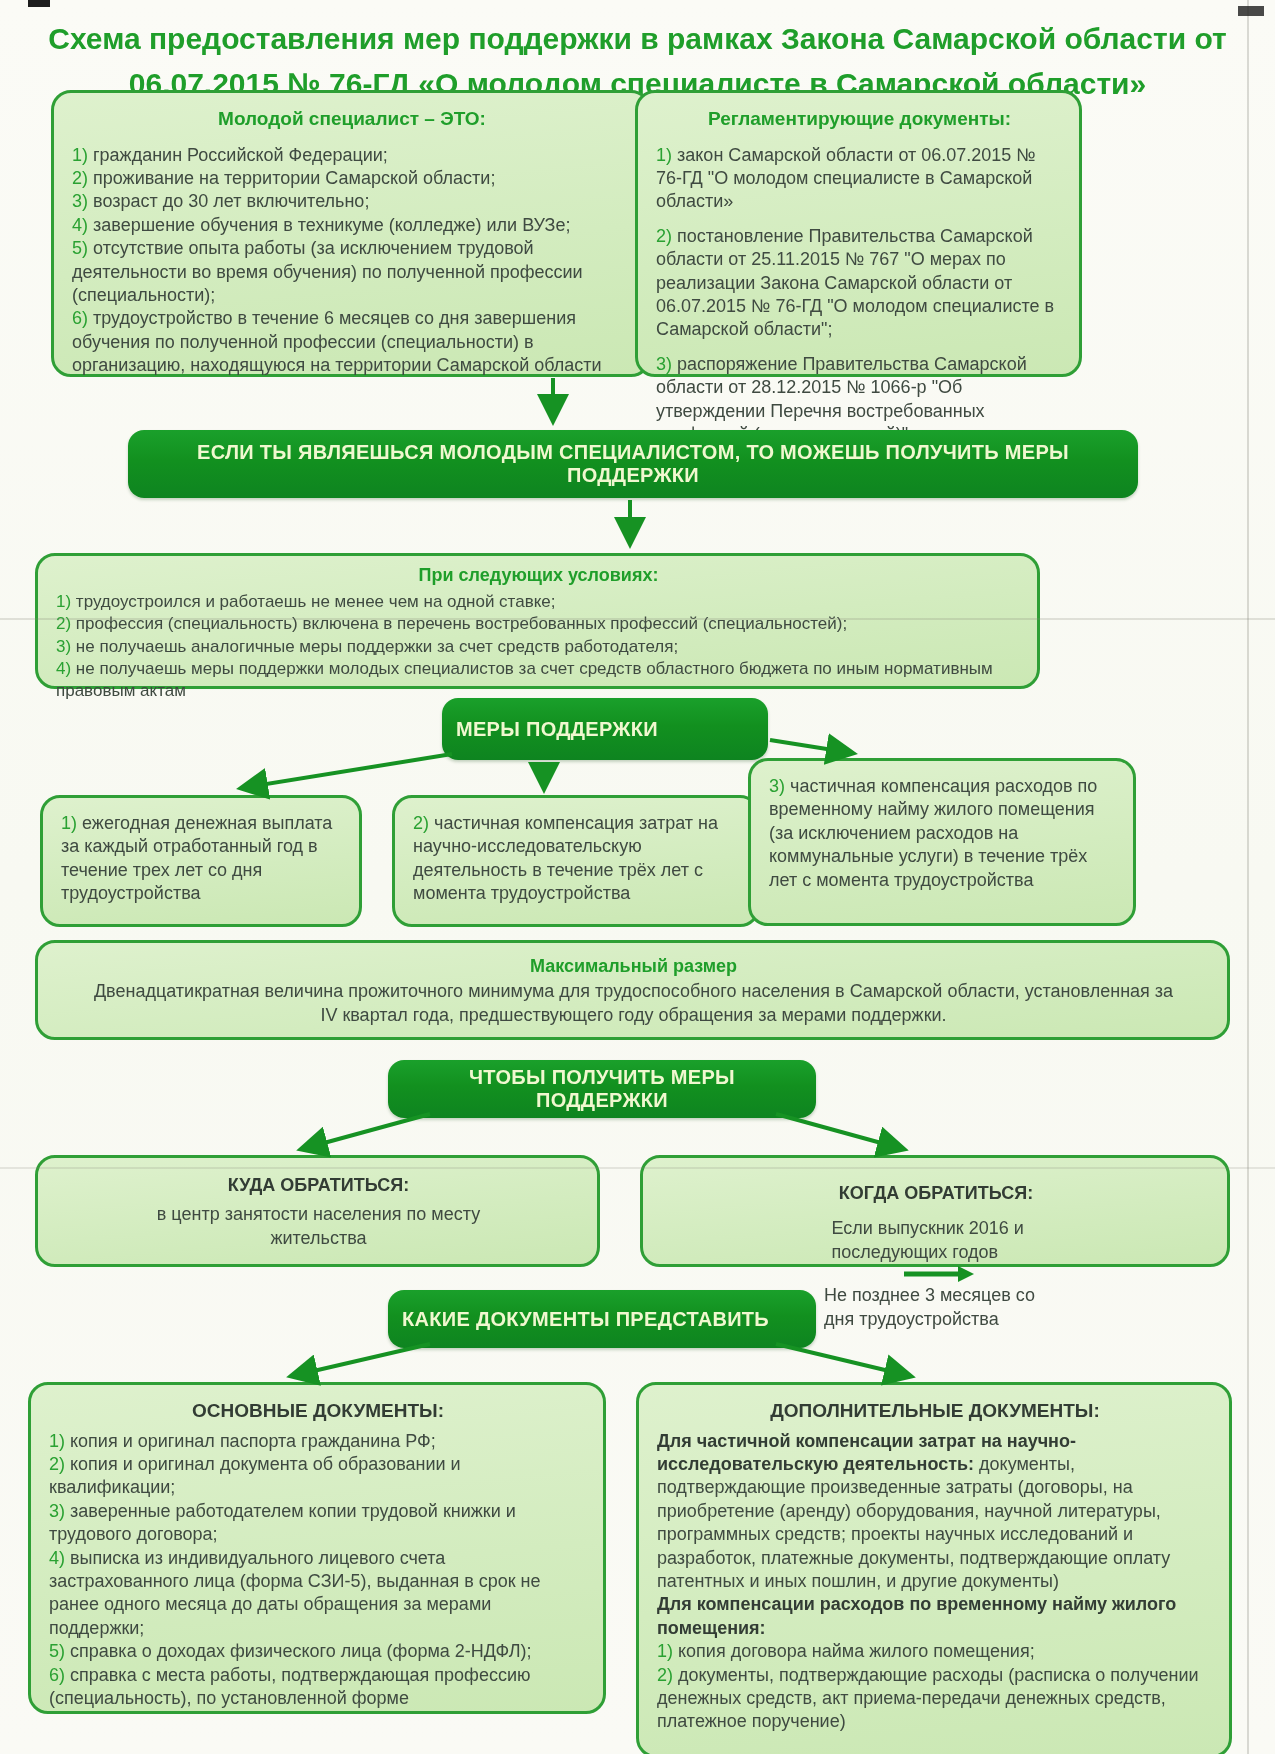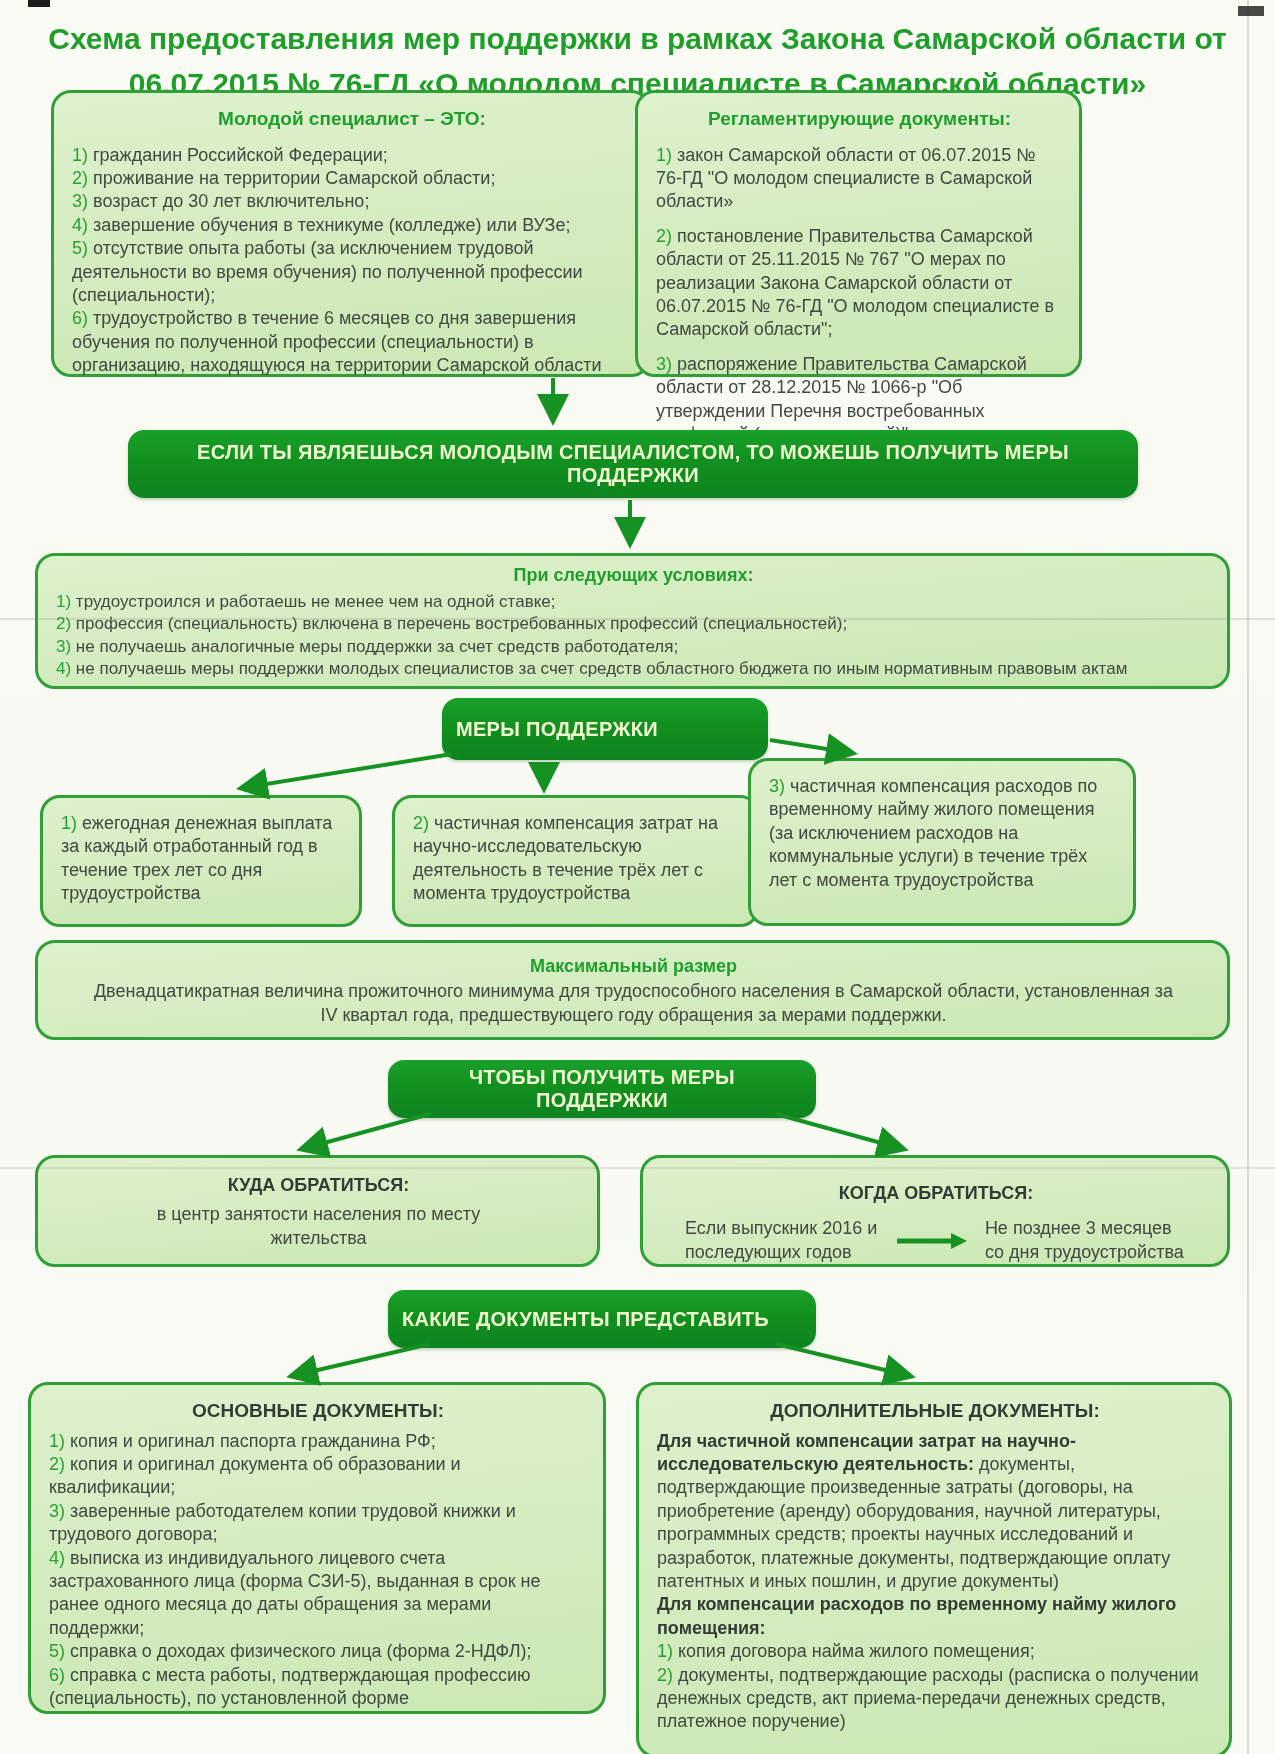--- a/index.html
+++ b/index.html
@@ -42,21 +42,21 @@
     border-radius:16px;
     display:flex;align-items:center;justify-content:flex-start;
     color:#f0f8cf;font-weight:bold;font-size:20px;letter-spacing:.3px;
     text-align:center;box-sizing:border-box;padding:4px 14px;
     box-shadow:0 2px 3px rgba(40,90,40,0.25);
   }
   
   svg.arrows{position:absolute;left:0;top:0;z-index:20;pointer-events:none;}
   
   .centered-body{text-align:center;}
-  .when-row{display:flex;align-items:center;justify-content:space-between;padding:6px 18px 0 24px;}
+  .when-row{display:flex;align-items:center;justify-content:space-between;padding:6px 18px 0 24px;flex-direction:column;}
   .when-row .cell{font-size:18px;line-height:1.3;color:#3f4a41;}
   .when-arrow{flex:0 0 auto;margin:0 14px;}
 </style>
 </head>
 <body>
 
 <div class="page">
 
   <div class="corner-mark" style="left:28px;top:0;width:22px;height:7px;"></div>
   <div class="corner-mark" style="left:1238px;top:6px;width:26px;height:10px;opacity:.8;"></div>
@@ -80,21 +80,21 @@
     <div class="hd-green">Регламентирующие документы:</div>
     <div class="para item"><span class="num">1)</span> <span>закон Самарской области от 06.07.2015 № 76-ГД "О молодом специалисте в Самарской области»</span></div>
     <div class="para item"><span class="num">2)</span> <span>постановление Правительства Самарской области от 25.11.2015 № 767 "О мерах по реализации Закона Самарской области от 06.07.2015 № 76-ГД "О молодом специалисте в Самарской области";</span></div>
     <div class="para item"><span class="num">3)</span> <span>распоряжение Правительства Самарской области от 28.12.2015 № 1066-р "Об утверждении Перечня востребованных профессий (специальностей)"</span></div>
   </div>
 
   <div class="banner" style="left:128px;top:430px;width:1010px;height:68px;">
     <span>ЕСЛИ ТЫ ЯВЛЯЕШЬСЯ МОЛОДЫМ СПЕЦИАЛИСТОМ, ТО МОЖЕШЬ ПОЛУЧИТЬ МЕРЫ ПОДДЕРЖКИ</span>
   </div>
 
-  <div class="gbox" style="left:35px;top:553px;width:1195px;height:136px;padding-top:6px;font-size:17px;">
+  <div class="gbox" style="left:35px;top:553px;width:1005px;height:136px;padding-top:6px;font-size:17px;">
     <div class="hd-green" style="font-size:18px;margin:2px 0 4px 0;">При следующих условиях:</div>
     <div class="item"><span class="num">1)</span> <span>трудоустроился и работаешь не менее чем на одной ставке;</span></div>
     <div class="item"><span class="num">2)</span> <span>профессия (специальность) включена в перечень востребованных профессий (специальностей);</span></div>
     <div class="item"><span class="num">3)</span> <span>не получаешь аналогичные меры поддержки за счет средств работодателя;</span></div>
     <div class="item"><span class="num">4)</span> <span>не получаешь меры поддержки молодых специалистов за счет средств областного бюджета по иным нормативным правовым актам</span></div>
   </div>
 
   <div class="banner" style="left:442px;top:698px;width:326px;height:62px;">
     <span>МЕРЫ ПОДДЕРЖКИ</span>
   </div>

